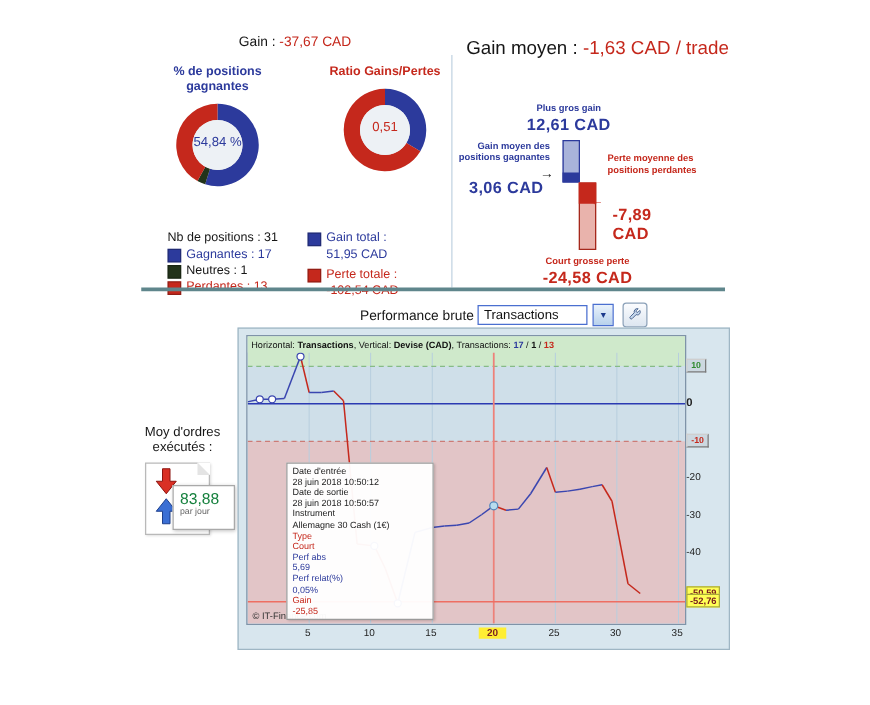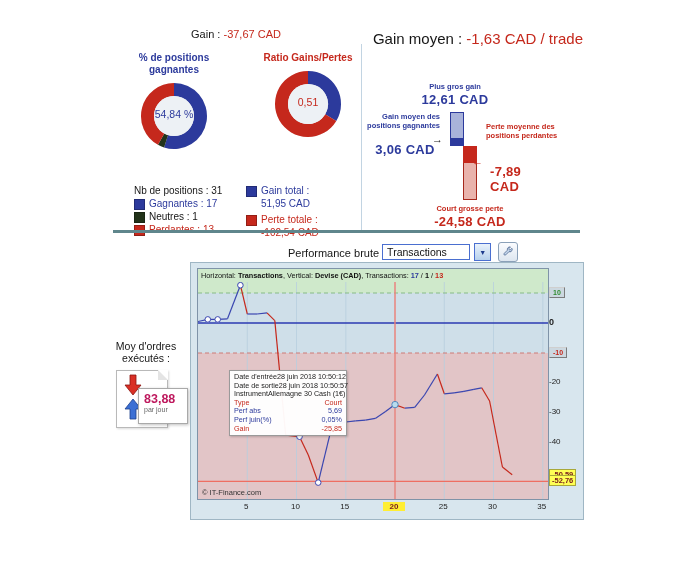--- a/index.html
+++ b/index.html
@@ -57,33 +57,33 @@
 
   
   .orders{left:96px;top:340px;width:100px;}
   .orders-title{font-size:10.5px;line-height:12px;text-align:center;}
   .note-page{position:absolute;left:20px;top:30px;width:50px;height:56px;background:#fff;
              border:1px solid #b9b9b9;box-shadow:1px 1px 2px rgba(0,0,0,.15);}
   .note-fold{position:absolute;right:-1px;top:-1px;width:0;height:0;
              border-top:10px solid #fff;border-left:10px solid #e4e4e4;}
   .val-box{position:absolute;left:42px;top:48px;width:50px;height:36px;background:#fff;
            border:1px solid #a9a9a9;box-shadow:1px 1px 3px rgba(0,0,0,.25);padding:3px 0 0 5px;box-sizing:border-box;}
-  .val-num{font-size:12.5px;font-weight:bold;color:#be185d;}
+  .val-num{font-size:12.5px;font-weight:normal;color:#15803d;}
   .val-unit{font-size:7px;color:#666;}
 
   
   .chart-panel{left:190px;top:262px;width:394px;height:258px;background:#d8e6ee;border:1px solid #9fb6c4;box-sizing:border-box;}
   .plot{position:absolute;left:6px;top:5px;width:350px;height:230px;border:1px solid #7f93a8;background:#cfdfe9;overflow:hidden;}
   .plot-hdr{position:absolute;left:0;top:0;width:100%;height:13px;background:#cfe9cb;
             font-size:7.3px;line-height:13px;padding-left:3px;box-sizing:border-box;white-space:nowrap;z-index:3;}
   .plot-hdr b{font-weight:bold;}
   #equity-svg{position:absolute;left:0;top:0;z-index:1;}
   .tooltip{position:absolute;left:31px;top:101px;width:118px;z-index:4;background:rgba(255,255,255,.96);
            border:1px solid #9a9a9a;box-shadow:1px 1px 2px rgba(0,0,0,.2);padding:2px 4px;box-sizing:border-box;}
-  .tt-row{display:flex;justify-content:space-between;font-size:7.2px;line-height:8.6px;white-space:nowrap;}
+  .tt-row{display:flex;justify-content:space-between;font-size:7.2px;line-height:8.6px;white-space:nowrap;flex-direction:column;}
   .tt-row.k{color:#222;} .tt-row.r{color:#c5281c;} .tt-row.b{color:#2c3a9c;}
   .watermark{position:absolute;left:4px;bottom:2px;font-size:7.5px;color:#333;z-index:2;}
   .yaxis-lbl{position:absolute;font-size:8px;color:#222;white-space:nowrap;}
   .yaxis-lbl.zero{font-weight:bold;font-size:9px;}
   .yaxis-lbl.boxg{color:#2e8a2e;font-weight:bold;font-size:7px;border:1px outset #cfcfcf;background:#ccd8e0;padding:1px 3px;}
   .yaxis-lbl.boxr{color:#c5281c;font-weight:bold;font-size:7px;border:1px outset #cfcfcf;background:#ccd8e0;padding:1px 3px;}
   .yaxis-lbl.y{color:#7a2020;font-weight:bold;font-size:7.5px;background:#ffff55;border:1px solid #a8a83a;padding:0 2px;}
   .xaxis-lbl{position:absolute;width:22px;text-align:center;font-size:8px;color:#222;}
   .xaxis-lbl.y{background:#ffee33;color:#7a2222;font-weight:bold;}
 </style>
@@ -292,21 +292,21 @@
           </div>
           <div class="tt-row r">
             <span>Type</span>
             <span>Court</span>
           </div>
           <div class="tt-row b">
             <span>Perf abs</span>
             <span>5,69</span>
           </div>
           <div class="tt-row b">
-            <span>Perf juin(%)</span>
+            <span>Perf relat(%)</span>
             <span>0,05%</span>
           </div>
           <div class="tt-row r">
             <span>Gain</span>
             <span>-25,85</span>
           </div>
         </div>
       <div class="watermark">© IT-Finance.com</div>
     </div>
     <div id="yaxis">

